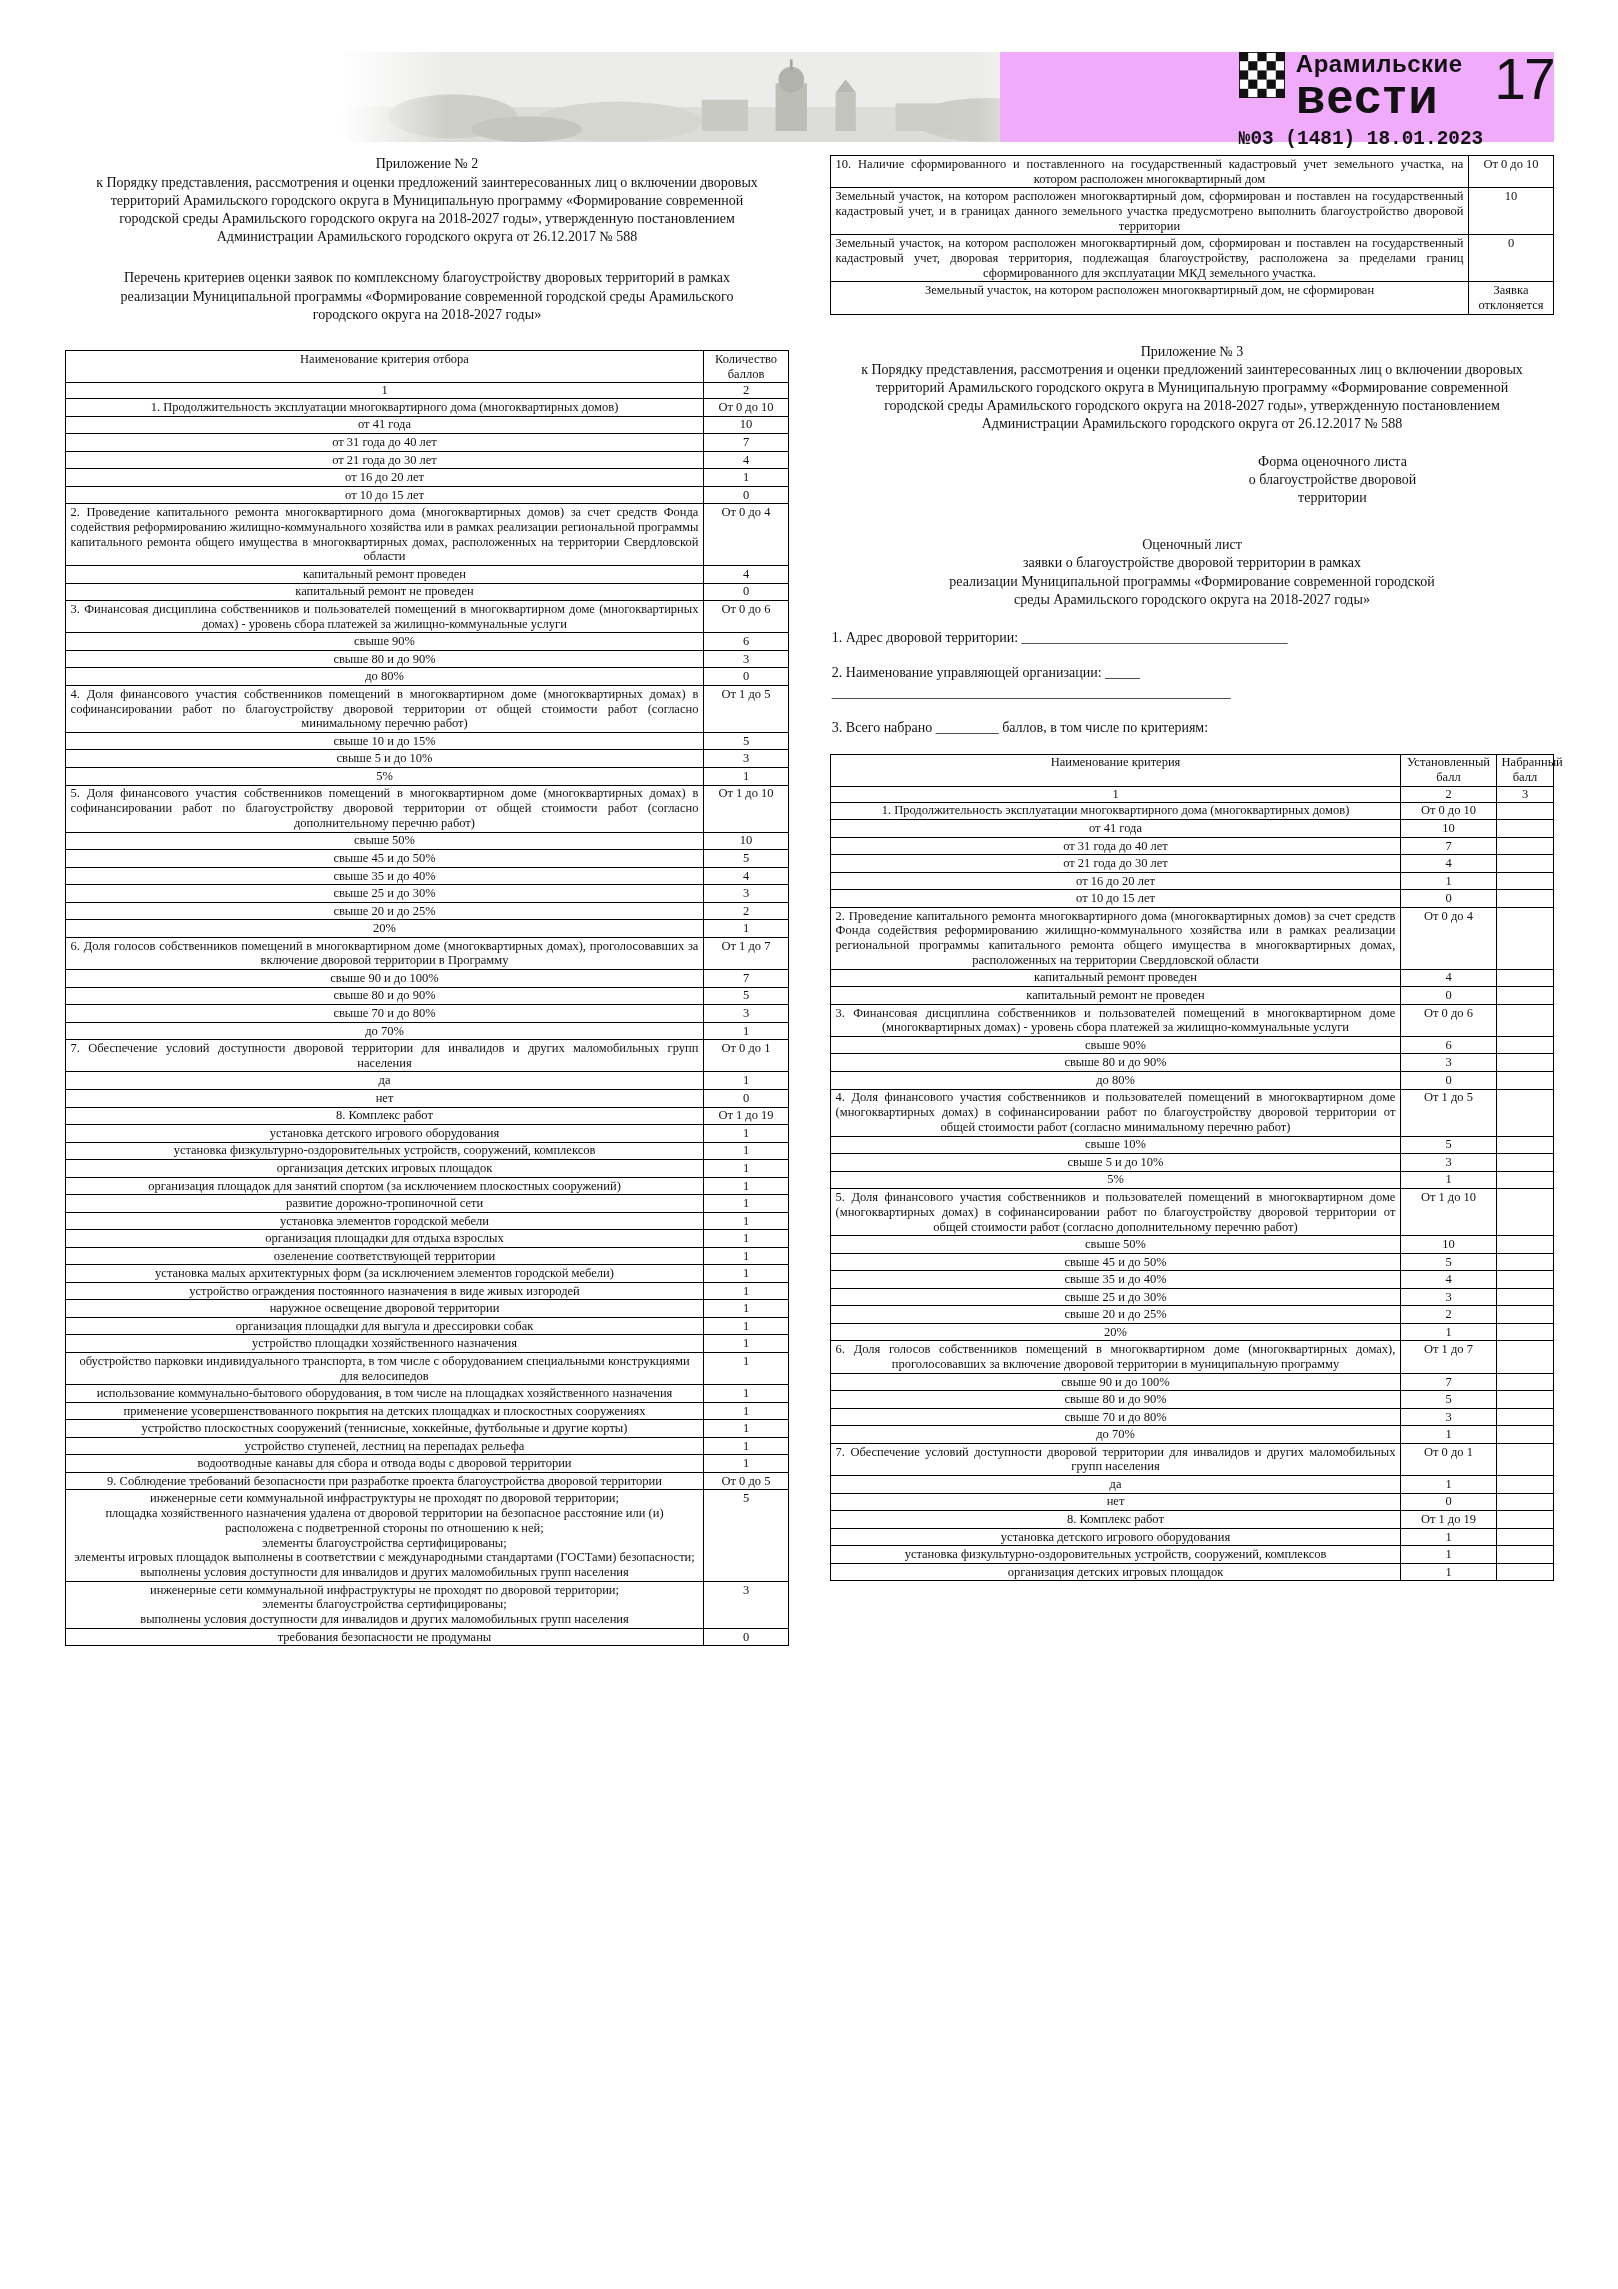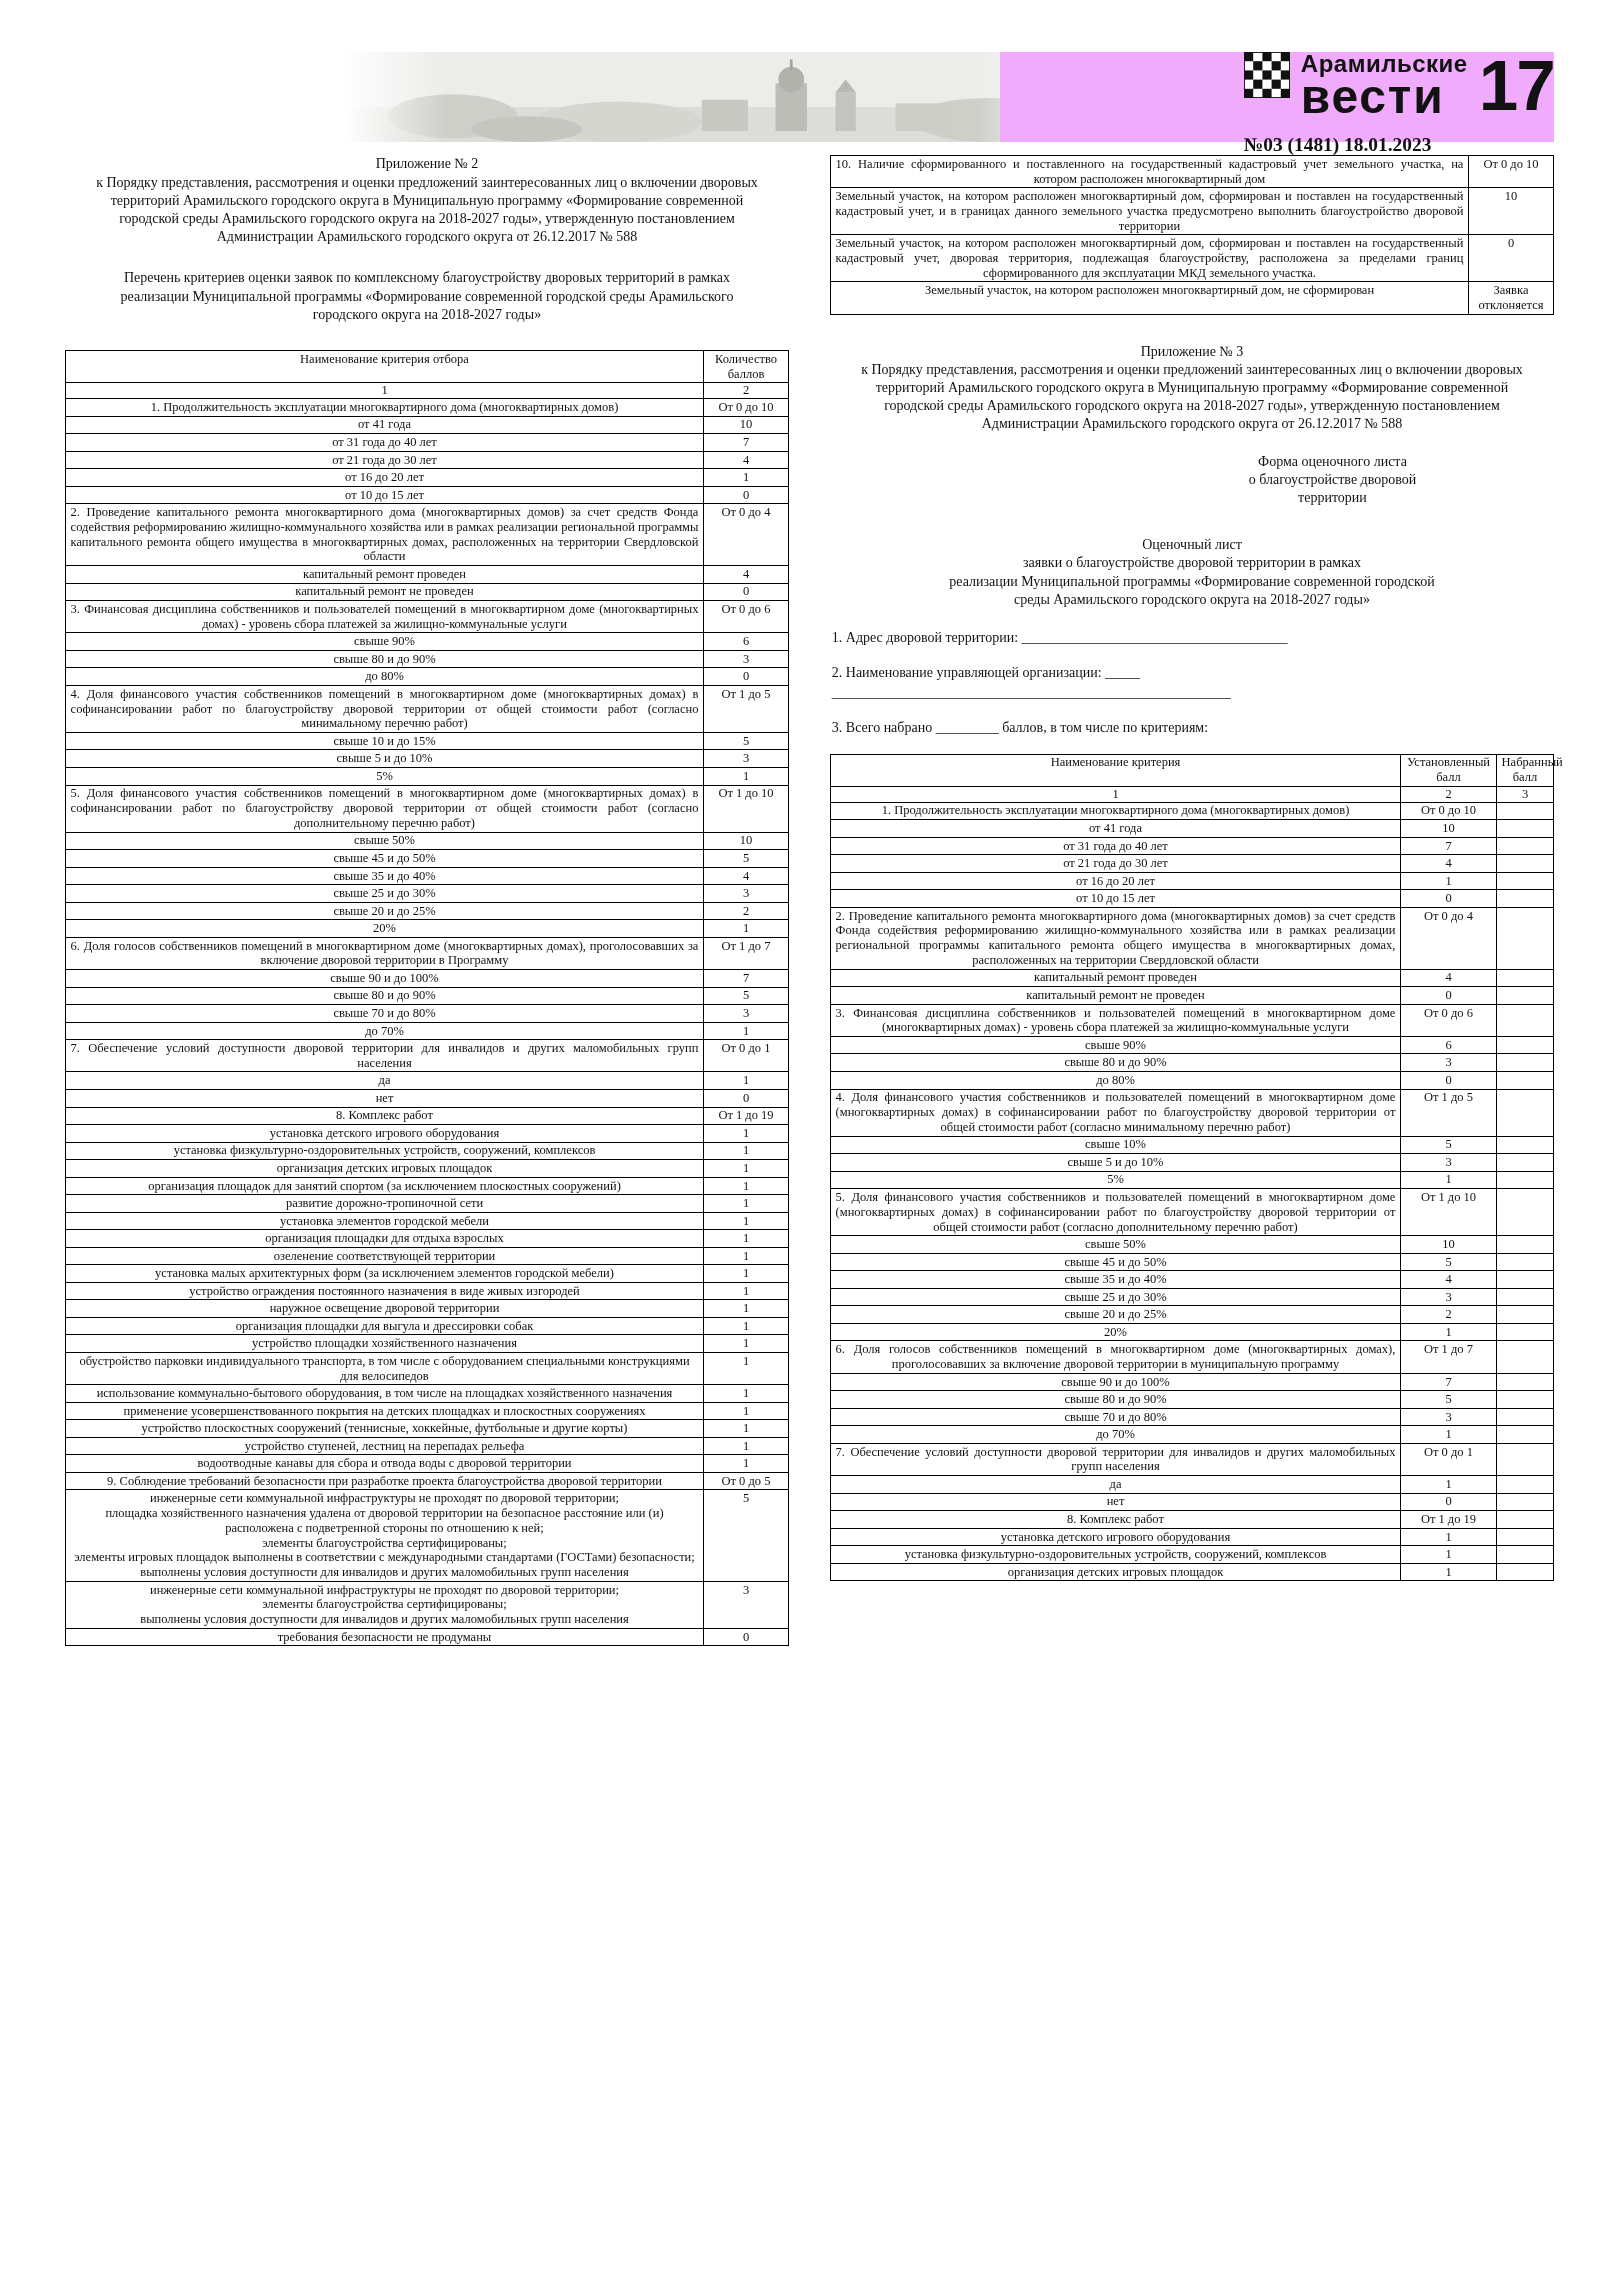--- a/index.html
+++ b/index.html
@@ -23,22 +23,22 @@
     background:linear-gradient(90deg,#fff 0%,rgba(255,255,255,0) 14%,rgba(255,255,255,0) 86%,#fff 100%); }
 
   .brand { position:absolute; right:0; top:0; width:554px; height:90px; z-index:3; background:#f0abfc;
     display:flex; align-items:flex-start; justify-content:flex-end; gap:11px;
     font-family:"Liberation Sans","DejaVu Sans",sans-serif; }
   .brand-main { display:flex; flex-direction:column; }
   .brand-row { display:flex; gap:11px; align-items:flex-start; }
   .checker { width:46px; height:46px; display:inline-block; }
   .brand-top { font-size:24px; font-weight:bold; line-height:1; letter-spacing:0.5px; }
   .brand-bottom { font-size:48px; font-weight:bold; line-height:0.95; letter-spacing:1.8px; margin-top:-1.8px; }
-  .issue { font-size:19.4px; font-weight:bold; margin-top:14px; font-family:Liberation Serif, serif; }
-  .page-number { font-size:71px; font-weight:bold; line-height:0.95; letter-spacing:-1.8px; }
+  .issue { font-size:19.4px; font-weight:bold; margin-top:8px; font-family:Liberation Mono, monospace; }
+  .page-number { font-size:57px; font-weight:normal; line-height:0.95; letter-spacing:-1.8px; }
 
   
   .columns { display:flex; gap:41px; align-items:flex-start; }
   .col { flex:1 1 0; min-width:0; }
 
   .annex { text-align:center; font-size:14px; line-height:1.28; margin:0 16.6px 0 16.6px; }
   .annex .annex-label { margin-bottom:0.9px; }
   .annex3 { margin-top:28px; }
 
   .list-title { text-align:center; font-size:14px; line-height:1.3; margin:24px 24px 26px 24px; }

